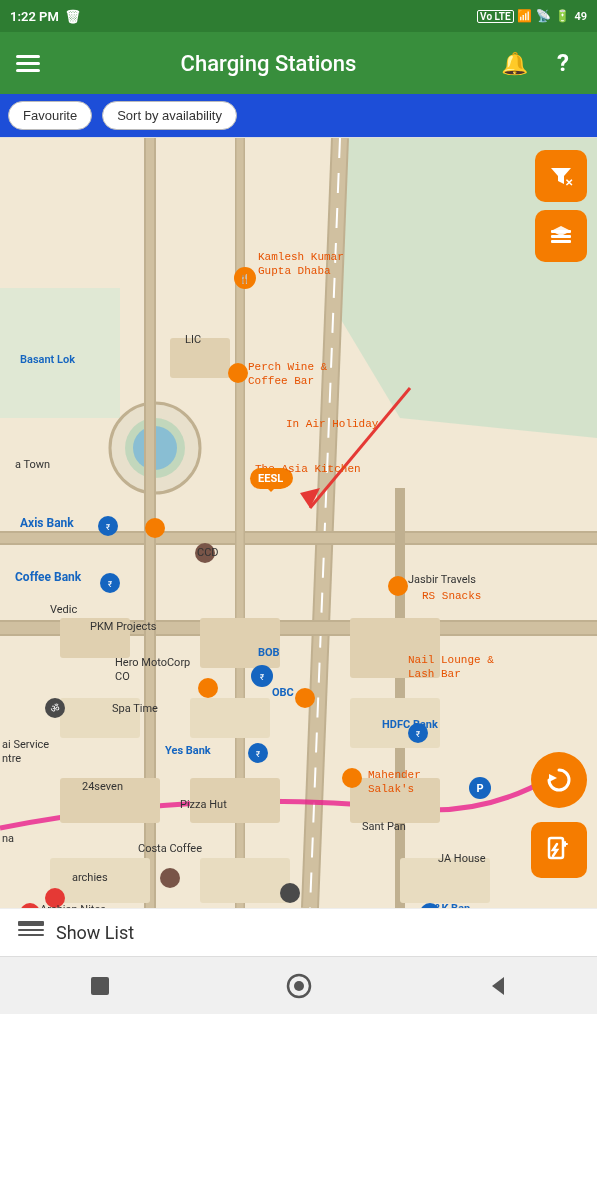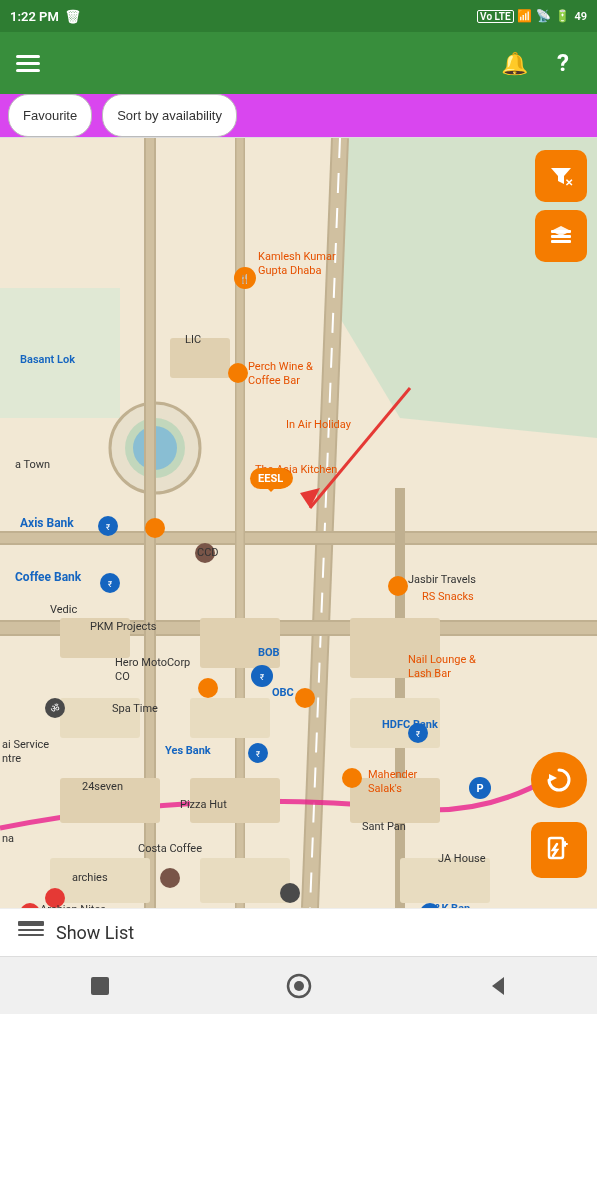--- a/index.html
+++ b/index.html
@@ -52,22 +52,23 @@
       width: 36px;
       text-align: center;
     }
     .hamburger { display: flex; flex-direction: column; gap: 4px; cursor: pointer; }
     .hamburger span { display: block; width: 24px; height: 3px; background: white; border-radius: 2px; }
 
     
     .filter-bar {
       width: 100%;
       height: 44px;
-      background: #d946ef;
-      display: flex;
+      background: #1d4ed8;
+      display: flex;
+      align-items: center;
       border-bottom: 1px solid #ddd;
       overflow-x: auto;
       white-space: nowrap;
     }
     .filter-btn {
       display: inline-flex;
       align-items: center;
       justify-content: center;
       padding: 6px 14px;
       border: 1px solid #bbb;
@@ -202,21 +203,21 @@
     }
 
     
     .map-label {
       position: absolute;
       font-size: 11px;
       color: #333;
       pointer-events: none;
     }
     .map-label-blue { color: #1565c0; font-weight: 600; }
-    .map-label-orange { color: #e65100; }
+    .map-label-orange { color: #e65100; font-family: Liberation Mono, monospace; }
 
     
     .eesl-marker {
       position: absolute;
       background: #f57c00;
       color: white;
       padding: 4px 8px;
       border-radius: 14px;
       font-size: 11px;
       font-weight: 700;
@@ -249,20 +250,21 @@
     <span style="font-size:11px;">49</span>
   </div>
 </div>
 
 <div class="header">
   <div class="hamburger">
     <span></span>
     <span></span>
     <span></span>
   </div>
+  <span class="header-title">Charging Stations</span>
   <div style="display:flex;gap:12px;align-items:center;">
     <span class="header-icon">🔔</span>
     <span class="header-icon" style="font-size:24px;font-weight:700;">?</span>
   </div>
 </div>
 
 <div class="filter-bar">
   <button class="filter-btn">Favourite</button>
   <button class="filter-btn">Sort by availability</button>
 </div>

